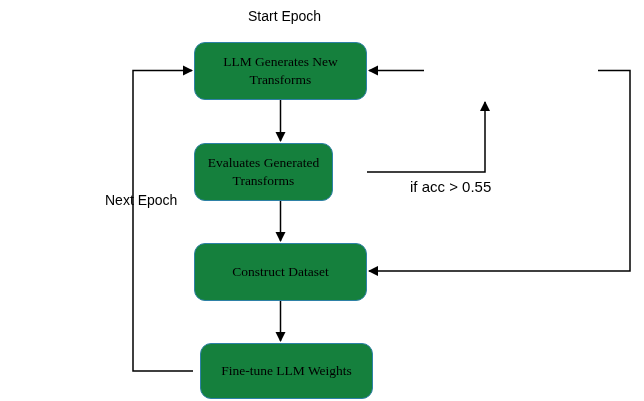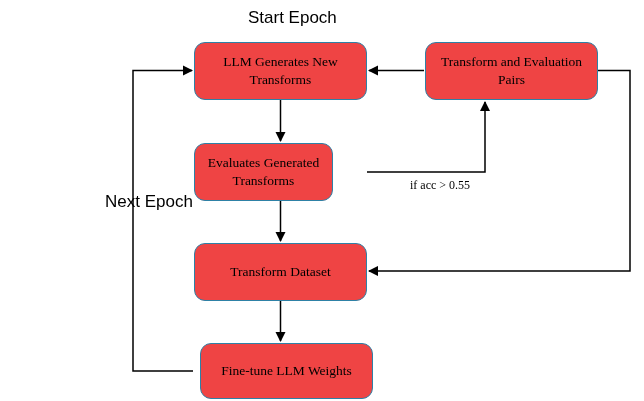--- a/index.html
+++ b/index.html
@@ -18,50 +18,50 @@
   #edges {
     position: absolute;
     left: 0;
     top: 0;
     width: 644px;
     height: 401px;
   }
   .node {
     position: absolute;
     box-sizing: border-box;
-    background: #ef4444;
+    background: #15803d;
     border: 1.6px solid #2e81a6;
     border-radius: 11px;
     display: flex;
     align-items: center;
     justify-content: center;
     text-align: center;
     font-family: "Liberation Serif", serif;
     font-size: 13.5px;
     color: #000000;
     line-height: 1.3;
     z-index: 2;
   }
   .node .node-label {
     display: block;
     padding: 0 6px;
     white-space: pre-line;
   }
   .edge-label {
     position: absolute;
-    font-family: Liberation Serif, serif;
-    font-size: 12px;
+    font-family: Liberation Sans, sans-serif;
+    font-size: 15px;
     color: #000000;
     white-space: nowrap;
     z-index: 3;
   }
   .free-label {
     position: absolute;
     font-family: "Liberation Sans", sans-serif;
-    font-size: 17px;
+    font-size: 14px;
     color: #000000;
     white-space: nowrap;
     z-index: 3;
   }
 </style>
 </head>
 <body>
 
 <div id="canvas">
 
@@ -99,32 +99,28 @@
     <g>
       <path d="M 193 371 L 133 371 L 133 70.5 L 192 70.5" stroke="#000000" stroke-width="1.5" fill="none" marker-end="url(#arrow)"></path>
     </g>
   </svg>
 
   <div class="node" style="left:194px; top:42px; width:173px; height:58px;">
     <span class="node-label">LLM Generates New
 Transforms</span>
   </div>
 
-  <div class="node" style="left:425px; top:42px; width:173px; height:58px;">
-    <span class="node-label">Transform and Evaluation
-Pairs</span>
-  </div>
 
   <div class="node" style="left:194px; top:143px; width:139px; height:58px;">
     <span class="node-label">Evaluates Generated
 Transforms</span>
   </div>
 
   <div class="node" style="left:194px; top:243px; width:173px; height:58px;">
-    <span class="node-label">Transform Dataset</span>
+    <span class="node-label">Construct Dataset</span>
   </div>
 
   <div class="node" style="left:194px; top:343px; width:173px; height:56px;margin-left:6px;">
     <span class="node-label">Fine-tune LLM Weights</span>
   </div>
 
   <div class="free-label" style="left:248px; top:8px;">Start Epoch</div>
 
   <div class="free-label" style="left:58px; top:192px;padding-left:47px;">Next Epoch</div>
 

